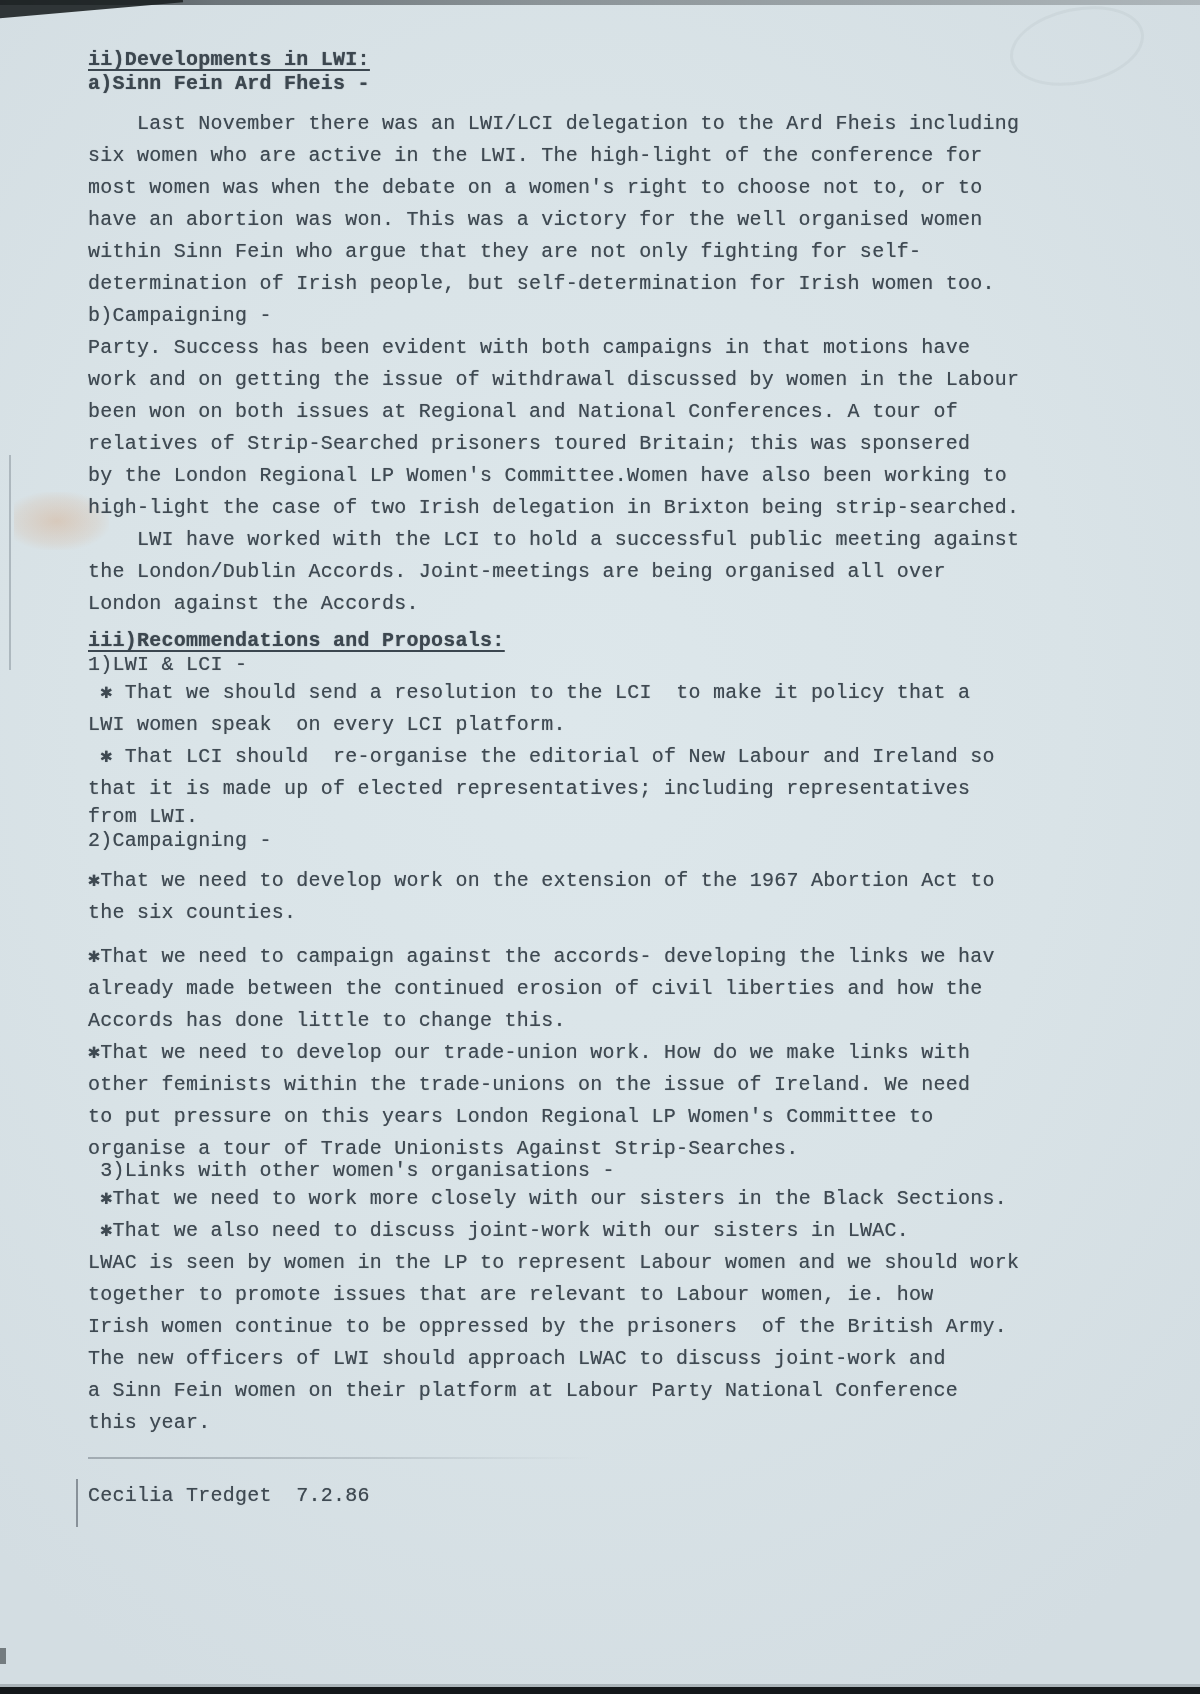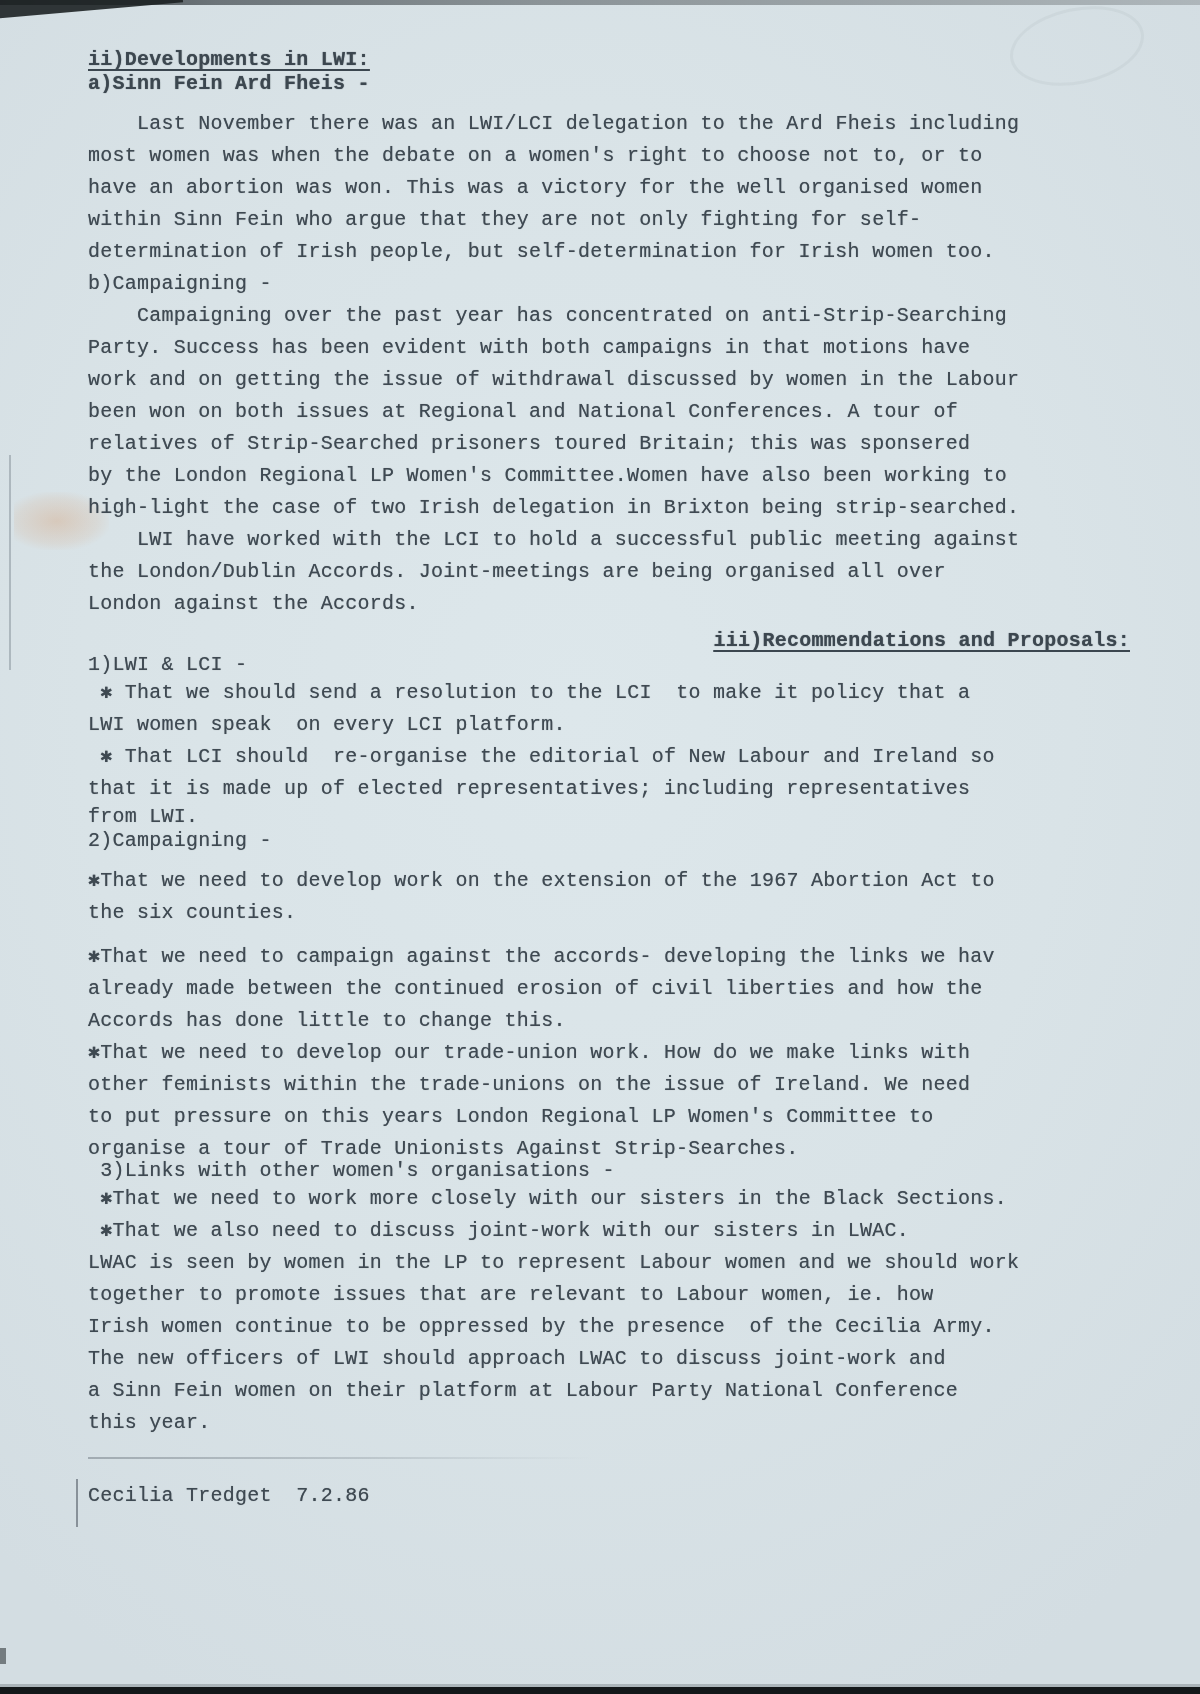--- a/index.html
+++ b/index.html
@@ -58,21 +58,21 @@
     position: absolute; left: 88px; top: 48px; right: 70px;
     color: rgba(58,68,77,.92);
     font-size: 20px;
     letter-spacing: .25px;
     text-shadow: 0 0 .7px rgba(58,68,77,.65);
   }
   .line { white-space: pre-wrap; line-height: 32px; min-height: 32px; }
   .tight { line-height: 24px; min-height: 24px; }
   .bold { font-weight: bold; text-shadow: 0 0 1px rgba(50,60,68,.8); }
   .underline { text-decoration: underline; text-underline-offset: 4px; text-decoration-thickness: 2px; }
-  .gap-top { margin-top: 9px; text-align: right; }
+  .gap-top { margin-top: 9px; }
   .pull-sm { margin-top: -6px; }
   .push-sm { margin-top: 12px; font-family: Liberation Mono, monospace; }
   .sig-rule {
     margin-top: 18px; width: 505px; height: 2px;
     background: linear-gradient(90deg, rgba(118,128,136,.55) 0%, rgba(118,128,136,.28) 55%, rgba(118,128,136,.08) 85%, transparent 100%);
   }
   .signature {
     margin-left: -12px; padding-left: 10px; margin-top: 20px;
     border-left: 2px solid rgba(72,82,92,.55);
     line-height: 34px; min-height: 48px;
@@ -88,26 +88,26 @@
   <div class="corner-tl"></div>
   <div class="watermark"></div>
   <div class="left-line"></div>
   <div class="smudge"></div>
   <div class="left-notch"></div>
 
   <div class="doc">
     <div class="line tight bold underline">ii)Developments in LWI:</div>
     <div class="line tight bold">a)Sinn Fein Ard Fheis -</div>
     <div class="line push-sm">    Last November there was an LWI/LCI delegation to the Ard Fheis including</div>
+    <div class="line">six women who are active in the LWI. The high-light of the conference for</div>
     <div class="line">most women was when the debate on a women's right to choose not to, or to</div>
     <div class="line">have an abortion was won. This was a victory for the well organised women</div>
     <div class="line">within Sinn Fein who argue that they are not only fighting for self-</div>
     <div class="line">determination of Irish people, but self-determination for Irish women too.</div>
     <div class="line">b)Campaigning -</div>
-    <div class="line">    Campaigning over the past year has concentrated on anti-Strip-Searching</div>
     <div class="line">Party. Success has been evident with both campaigns in that motions have</div>
     <div class="line">work and on getting the issue of withdrawal discussed by women in the Labour</div>
     <div class="line">been won on both issues at Regional and National Conferences. A tour of</div>
     <div class="line">relatives of Strip-Searched prisoners toured Britain; this was sponsered</div>
     <div class="line">by the London Regional LP Women's Committee.Women have also been working to</div>
     <div class="line">high-light the case of two Irish delegation in Brixton being strip-searched.</div>
     <div class="line">    LWI have worked with the LCI to hold a successful public meeting against</div>
     <div class="line">the London/Dublin Accords. Joint-meetings are being organised all over</div>
     <div class="line">London against the Accords.</div>
     <div class="line tight bold underline gap-top">iii)Recommendations and Proposals:</div>
@@ -125,21 +125,21 @@
     <div class="line">Accords has done little to change this.</div>
     <div class="line">✱That we need to develop our trade-union work. How do we make links with</div>
     <div class="line">other feminists within the trade-unions on the issue of Ireland. We need</div>
     <div class="line">to put pressure on this years London Regional LP Women's Committee to</div>
     <div class="line">organise a tour of Trade Unionists Against Strip-Searches.</div>
     <div class="line tight pull-sm"> 3)Links with other women's organisations -</div>
     <div class="line"> ✱That we need to work more closely with our sisters in the Black Sections.</div>
     <div class="line"> ✱That we also need to discuss joint-work with our sisters in LWAC.</div>
     <div class="line">LWAC is seen by women in the LP to represent Labour women and we should work</div>
     <div class="line">together to promote issues that are relevant to Labour women, ie. how</div>
-    <div class="line">Irish women continue to be oppressed by the presence  of the Cecilia Army.</div>
+    <div class="line">Irish women continue to be oppressed by the prisoners  of the British Army.</div>
     <div class="line">The new officers of LWI should approach LWAC to discuss joint-work and</div>
     <div class="line">a Sinn Fein women on their platform at Labour Party National Conference</div>
     <div class="line">this year.</div>
 
     <div class="sig-rule"></div>
     <div class="signature">Cecilia Tredget  7.2.86</div>
   </div>
 
   <div class="edge-bottom-shadow"></div>
   <div class="edge-bottom"></div>

